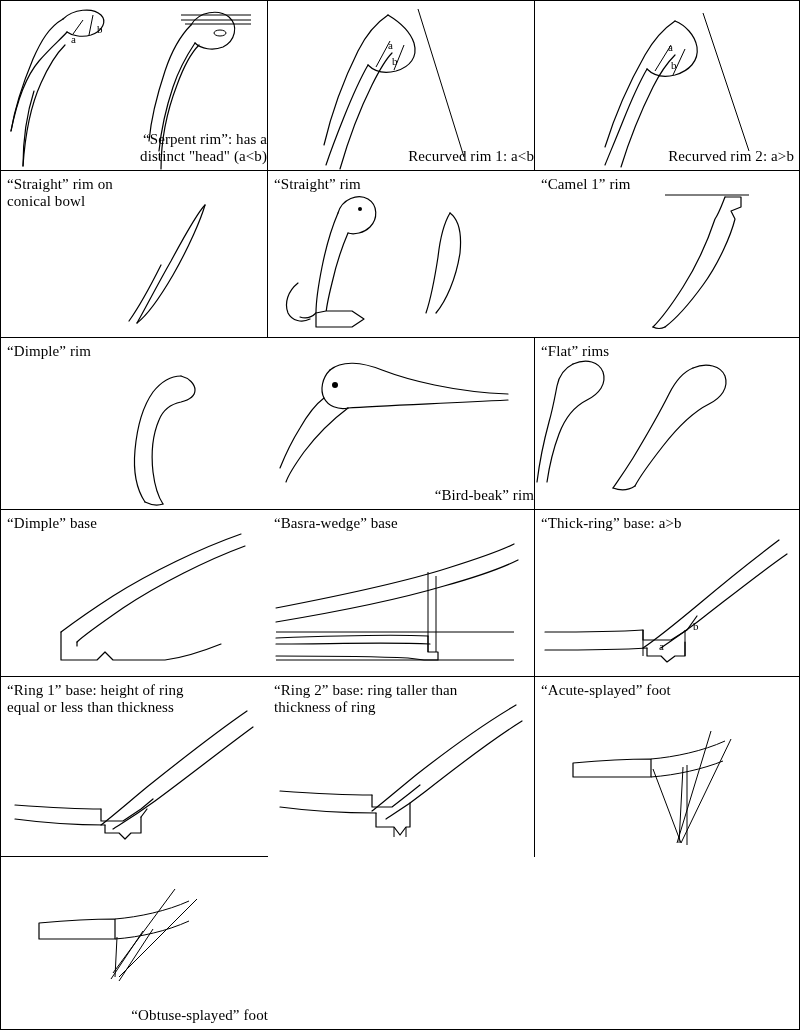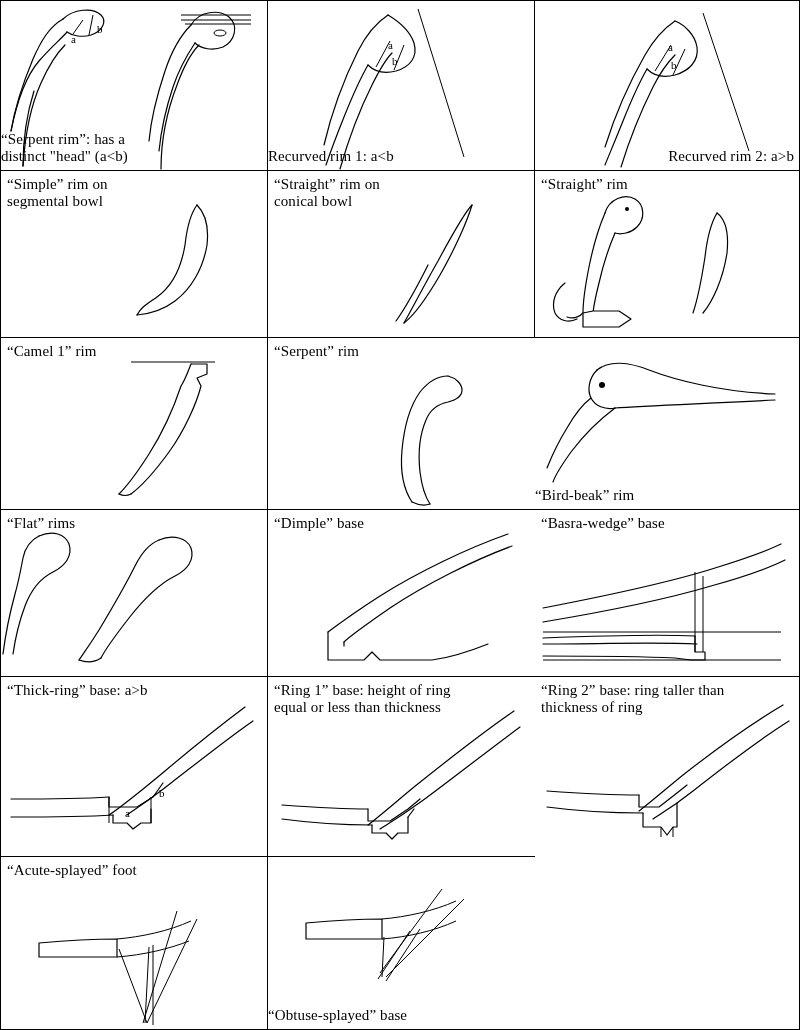--- a/index.html
+++ b/index.html
@@ -39,21 +39,21 @@
   .cell.lastrow { border-bottom: none; font-family: Liberation Serif, serif; }
   .cap {
     position: absolute;
     font-size: 15px;
     line-height: 1.15;
     letter-spacing: 0.1px;
     white-space: pre-line;
   }
   .cap.tl { top: 5px; left: 6px; }
   .cap.br { bottom: 5px; right: 6px; text-align: center; }
-  .cap.bc { bottom: 5px; left: 0; right: 0; text-align: left; }
+  .cap.bc { bottom: 5px; left: 0; right: 0; text-align: right; }
   .art {
     position: absolute;
     inset: 0;
   }
   svg { display: block; }
   .ln {
     fill: none;
     stroke: #000000;
     stroke-width: 1.2;
     stroke-linejoin: round;
@@ -138,30 +138,20 @@
           <path class="ln-thin" d="M120 70 L136 44"></path>
           <path class="ln-thin" d="M138 74 L150 48"></path>
           <text class="lbl" x="133" y="50">a</text>
           <text class="lbl" x="136" y="68">b</text>
           <path class="ln-thin" d="M168 12 L214 150"></path>
         </svg>
       </div>
       <div class="cap br">Recurved rim 2: a&gt;b</div>
     </div>
 
-    <div class="cell">
-      <div class="art">
-        <svg width="267" height="167" viewBox="0 0 267 167">
-          <path class="ln" d="M196 34 C204 42 208 56 206 74 C202 98 190 118 174 130 C162 139 148 143 136 144"></path>
-          <path class="ln" d="M196 34 C190 42 186 56 184 74 C180 98 170 116 156 126 C146 133 140 136 136 144"></path>
-        </svg>
-      </div>
-      <div class="cap tl">“Simple” rim on
-segmental bowl</div>
-    </div>
 
     <div class="cell">
       <div class="art">
         <svg width="267" height="167" viewBox="0 0 267 167">
           <path class="ln" d="M204 34 C200 48 188 76 172 104 C158 128 144 146 136 152"></path>
           <path class="ln" d="M204 34 C196 42 184 64 170 90 C154 118 142 142 136 152"></path>
           <path class="ln" d="M160 94 C150 114 138 136 128 150"></path>
         </svg>
       </div>
       <div class="cap tl">“Straight” rim on
@@ -201,21 +191,21 @@
 
 
     <div class="cell lastcol">
       <div class="art">
         <svg width="265" height="172" viewBox="0 0 265 172">
           <path class="ln" d="M180 38 C188 40 194 46 194 52 C194 58 188 62 180 64 C170 66 162 72 158 82 C152 96 150 116 152 134 C154 150 158 160 162 166"></path>
           <path class="ln" d="M180 38 C170 38 160 44 152 54 C142 68 136 90 134 112 C132 134 136 152 144 164"></path>
           <path class="ln" d="M162 166 C156 168 150 167 144 164"></path>
         </svg>
       </div>
-      <div class="cap tl">“Serpent” rim</div>
+      <div class="cap tl">“Dimple” rim</div>
     </div>
 
     <div class="cell">
       <div class="art">
         <svg width="267" height="167" viewBox="0 0 267 167">
           <path class="ln" d="M62 32 C74 22 94 24 114 32 C140 42 186 54 240 56"></path>
           <path class="ln" d="M62 32 C54 40 52 52 56 60 C60 68 70 72 80 70"></path>
           <path class="ln" d="M80 70 C108 68 160 66 240 62"></path>
           <path class="ln" d="M56 60 C48 66 40 76 32 90 C22 106 16 120 12 130"></path>
           <path class="ln" d="M80 70 C64 82 48 98 36 114 C26 128 20 138 18 144"></path>
@@ -342,17 +332,17 @@
           <path class="ln" d="M38 66 C60 64 88 62 114 62 L114 82 L38 82 Z"></path>
           <path class="ln-thin" d="M114 62 C138 60 166 54 188 44"></path>
           <path class="ln-thin" d="M114 82 C140 80 166 74 188 64"></path>
           <path class="ln-thin" d="M174 32 L112 116"></path>
           <path class="ln-thin" d="M196 42 L118 120"></path>
           <path class="ln-thin" d="M142 74 L110 122"></path>
           <path class="ln-thin" d="M152 72 L118 124"></path>
           <path class="ln-thin" d="M116 80 L114 120"></path>
         </svg>
       </div>
-      <div class="cap bc">“Obtuse-splayed” base</div>
+      <div class="cap bc">“Obtuse-splayed” foot</div>
     </div>
 
   </div>
 </div>
 
 </body></html>

